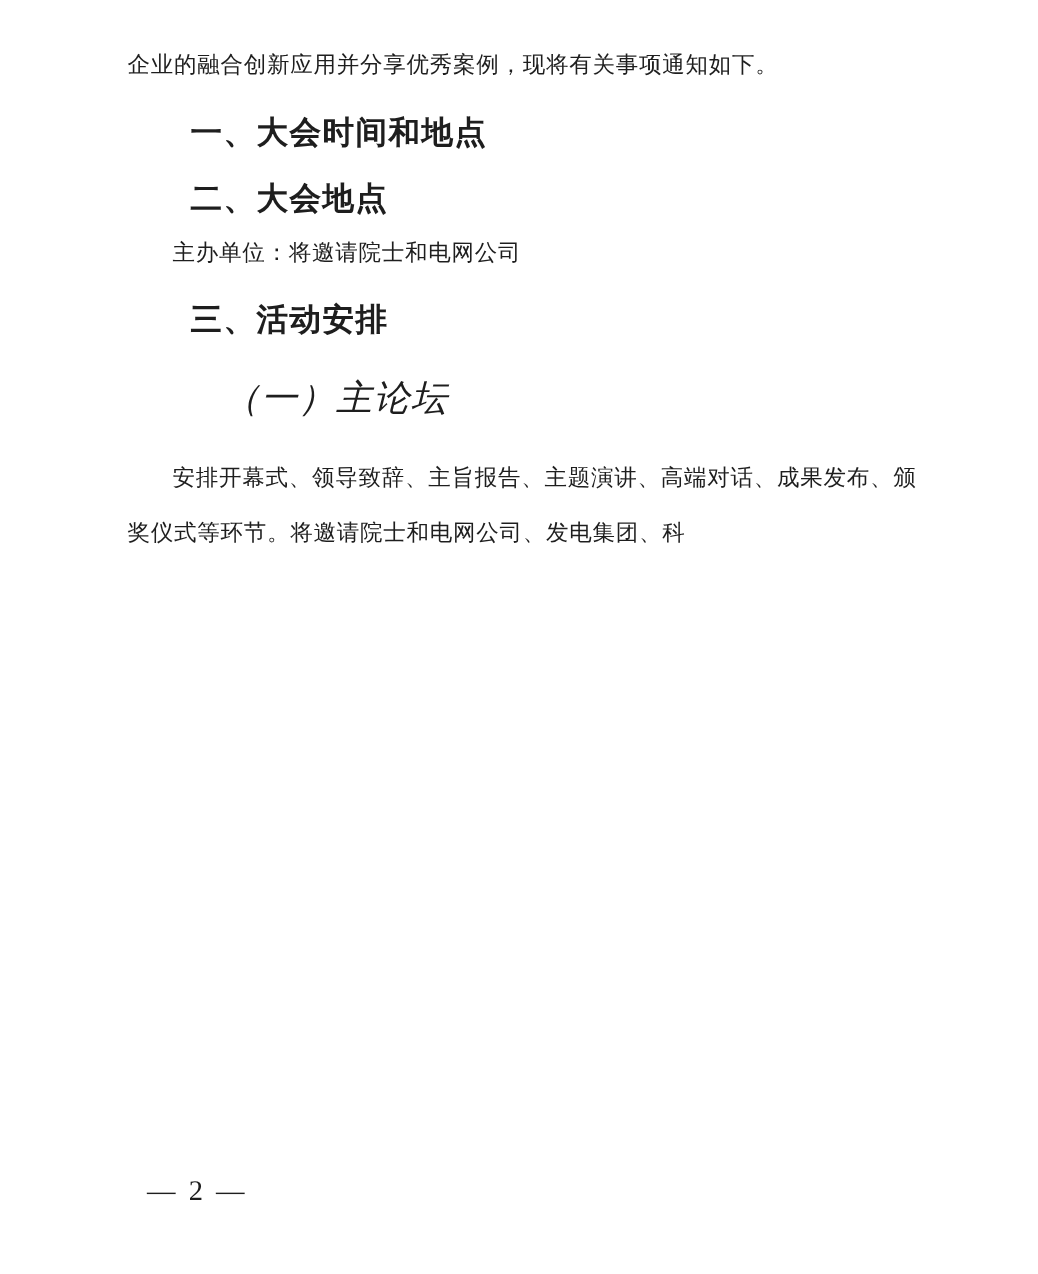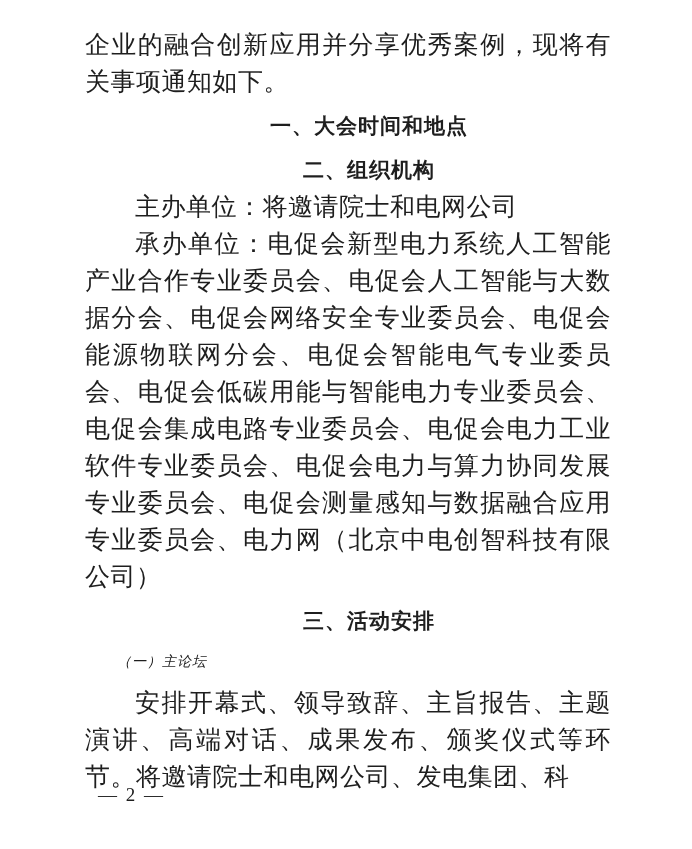--- a/index.html
+++ b/index.html
@@ -18,41 +18,40 @@
     box-sizing: border-box;
   }
   .content {
     position: absolute;
     left: 85px;
     top: 26px;
     width: 526px;
   }
   .para {
     margin: 0;
-    font-size: 25px;
+    font-size: 15px;
     line-height: 37px;
     text-align: justify;
     letter-spacing: 0.5px;
   }
   .para.indent {
     text-indent: 2em;
   }
   .heading {
     margin: 7px 0 0 0;
     font-family: "Liberation Sans", "DejaVu Sans", sans-serif;
     font-weight: bold;
     font-size: 21px;
     line-height: 37px;
     text-indent: 2em;
     letter-spacing: 1px;
-    text-align: center;
   }
   .subheading {
-    margin: 4px;
-    font-size: 14px;
+    margin: 16px;
+    font-size: 24px;
     line-height: 37px;
     text-indent: 2em;
     font-style: italic;
     letter-spacing: 1px;
   }
   .page-number {
     position: absolute;
     left: 98px;
     top: 783px;
     font-size: 19px;
@@ -66,25 +65,24 @@
 
 <div class="page">
   <div class="content">
 
     <p class="para">企业的融合创新应用并分享优秀案例，现将有关事项通知如下。</p>
 
     <p class="heading">一、大会时间和地点</p>
 
 
 
-    <p class="heading">二、组织机构</p>
+    <p class="heading">二、大会地点</p>
 
     <p class="para indent">主办单位：将邀请院士和电网公司</p>
 
-    <p class="para indent">承办单位：电促会新型电力系统人工智能产业合作专业委员会、电促会人工智能与大数据分会、电促会网络安全专业委员会、电促会能源物联网分会、电促会智能电气专业委员会、电促会低碳用能与智能电力专业委员会、电促会集成电路专业委员会、电促会电力工业软件专业委员会、电促会电力与算力协同发展专业委员会、电促会测量感知与数据融合应用专业委员会、电力网（北京中电创智科技有限公司）</p>
 
     <p class="heading">三、活动安排</p>
 
     <p class="subheading">（一）主论坛</p>
 
     <p class="para indent">安排开幕式、领导致辞、主旨报告、主题演讲、高端对话、成果发布、颁奖仪式等环节。将邀请院士和电网公司、发电集团、科</p>
 
   </div>
 
   <div class="page-number">— 2 —</div>

